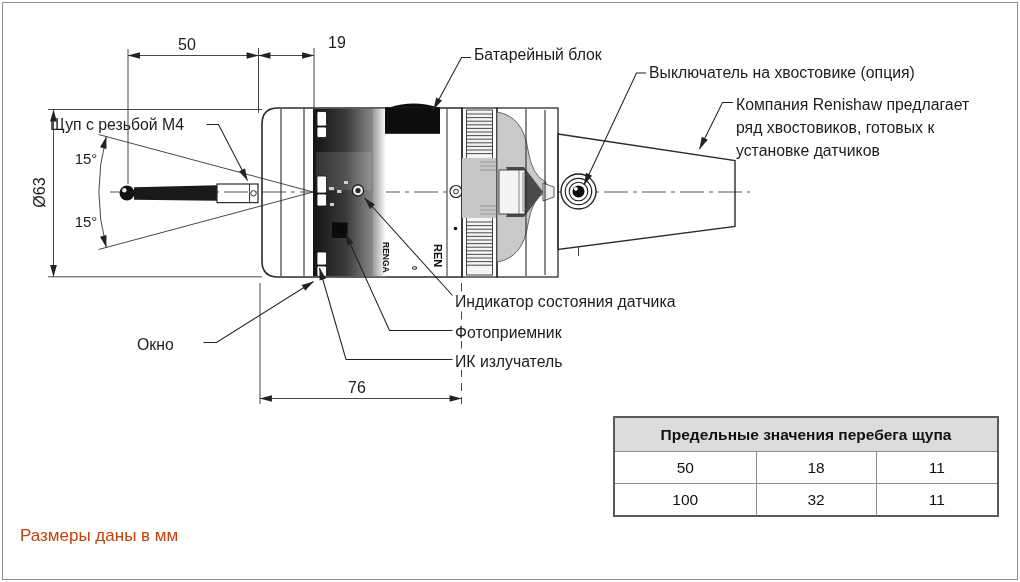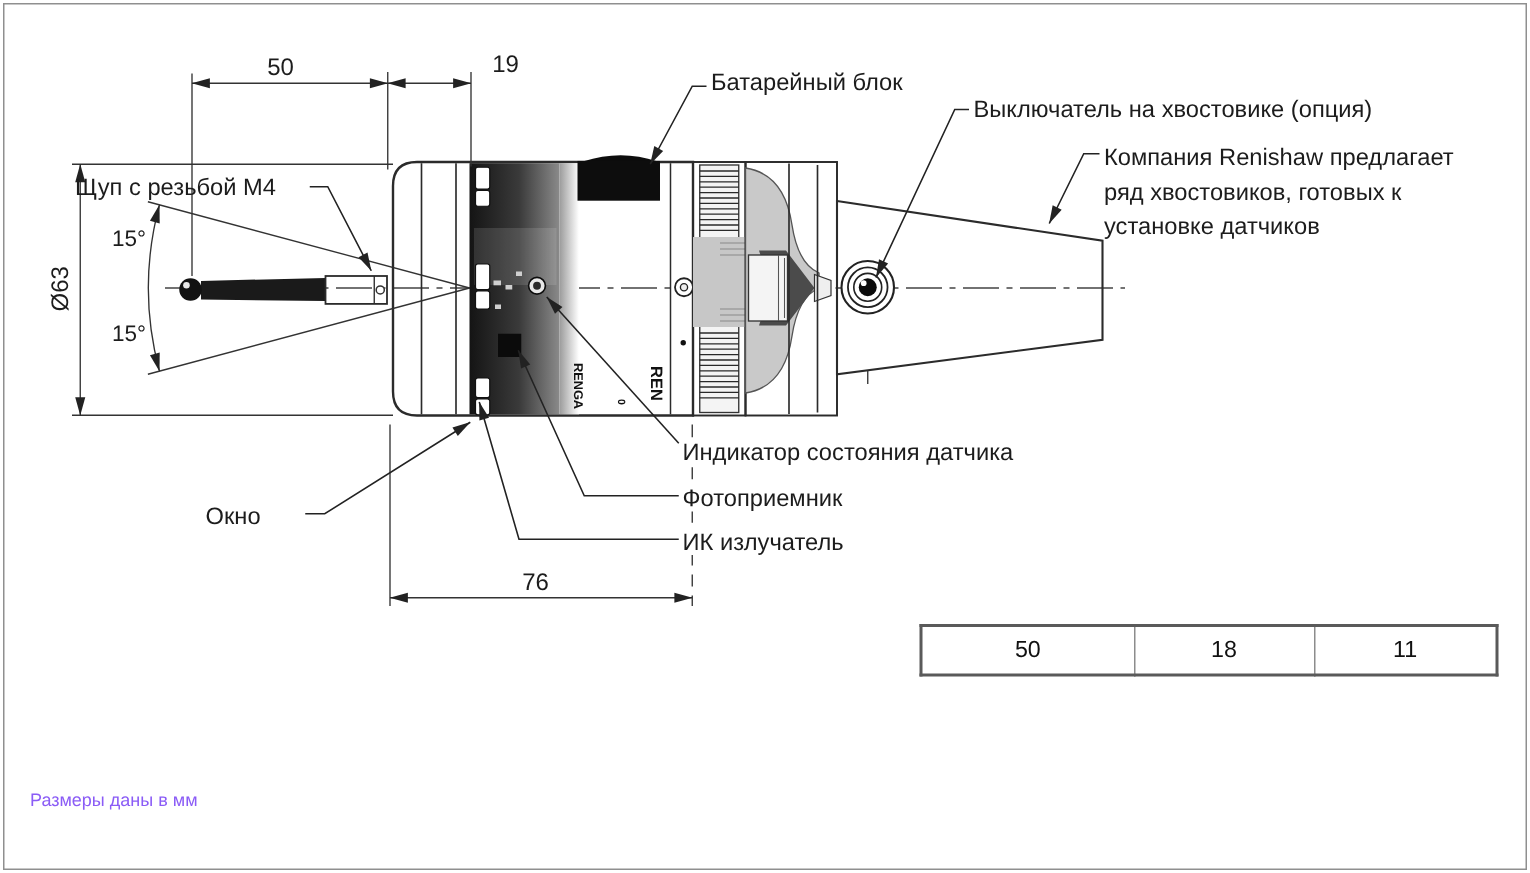--- a/index.html
+++ b/index.html
@@ -15,21 +15,21 @@
   .thin{stroke:#333;stroke-width:0.9;fill:none;}
   .dline{stroke:#222;stroke-width:1.05;fill:none;}
   .edge{stroke:#2b2b2b;fill:none;}
   
   #limits{position:absolute;left:613px;top:416px;width:384px;border-collapse:collapse;
           border:2px solid #5a5a5a;font-size:15.5px;color:#111;table-layout:fixed;}
   #limits td,#limits th{border:1px solid #8c8c8c;text-align:center;padding:0;background:#fff;}
   #limits .title{background:#dcdcdc;font-weight:bold;height:33px;}
   #limits .hdr{font-weight:bold;height:29px;}
   #limits .val{height:31px;}
-  #footnote{position:absolute;left:20px;top:526px;font-size:12px;color:#8b5cf6;}
+  #footnote{position:absolute;left:20px;top:526px;font-size:17px;color:#c2410c;}
 </style>
 </head>
 <body>
 
 <div id="stage">
   <div id="frame"></div>
 
   <svg width="1020" height="582" viewBox="0 0 1020 582">
     <defs>
       <marker id="arr" viewBox="0 0 12 8" refX="11.4" refY="4" markerWidth="13" markerHeight="9" markerUnits="userSpaceOnUse" orient="auto-start-reverse">
@@ -193,22 +193,30 @@
     </g>
   </svg>
 
   <table id="limits">
     <colgroup>
         <col style="width:142px">
         <col style="width:120px">
         <col style="width:122px">
       </colgroup>
     <tbody>
+        <tr>
+          <td class="title" colspan="3">Предельные значения перебега щупа</td>
+        </tr>
     <tr>
       <td class="val">50</td>
       <td class="val">18</td>
       <td class="val">11</td>
     </tr>
+    <tr>
+      <td class="val">100</td>
+      <td class="val">32</td>
+      <td class="val">11</td>
+    </tr>
   </tbody>
     </table>
 
   <div id="footnote">Размеры даны в мм</div>
 </div>
 
 </body></html>

